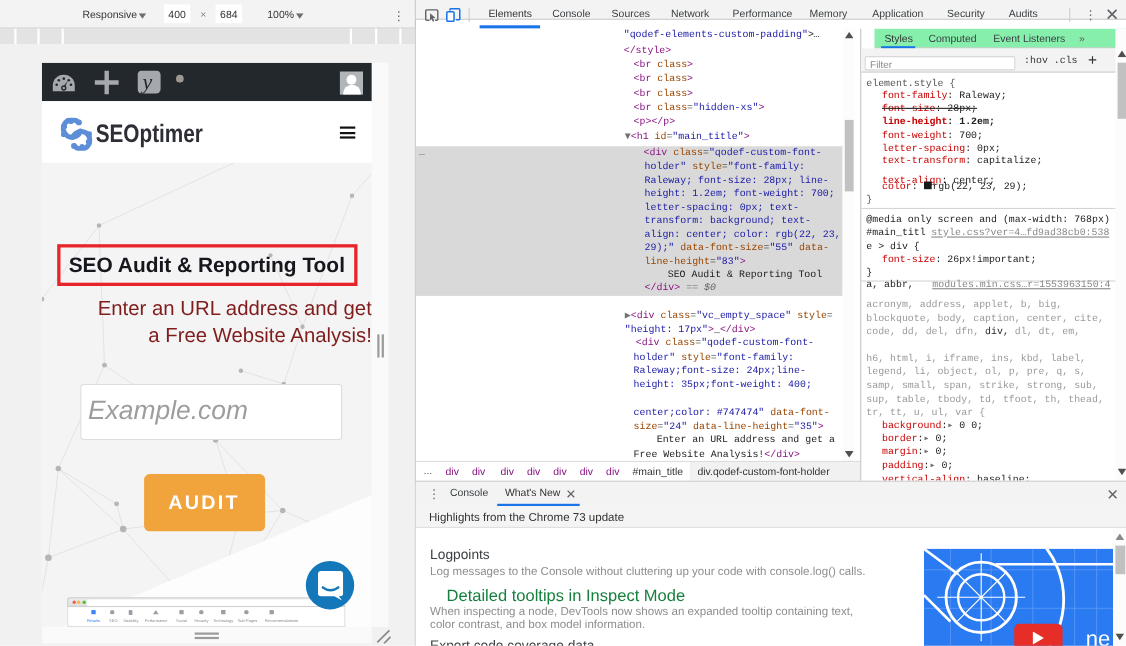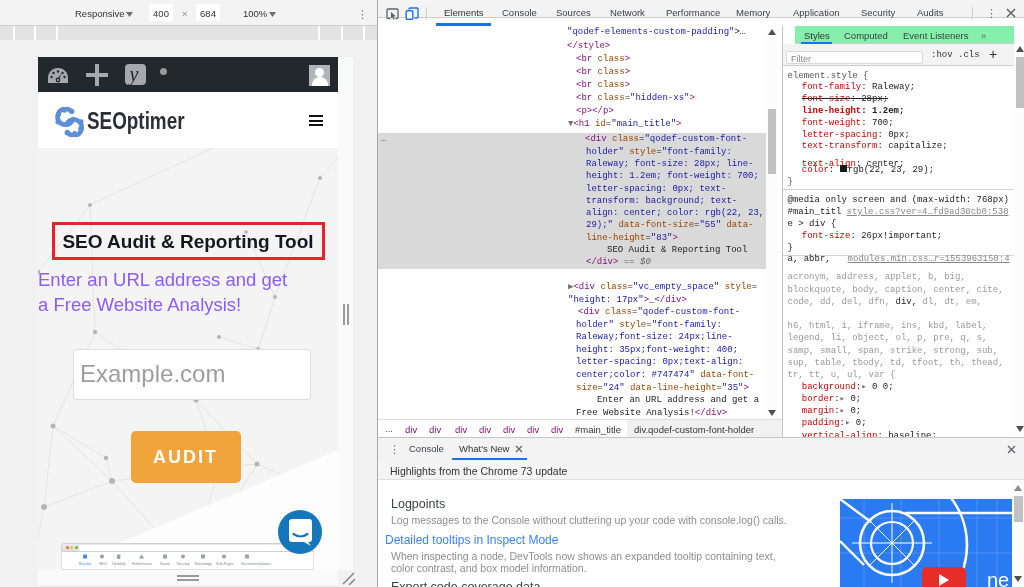--- a/index.html
+++ b/index.html
@@ -145,24 +145,24 @@
             <circle cx="68" cy="310" r="2.2"></circle>
             <circle cx="219" cy="316" r="2.5"></circle>
             <circle cx="154" cy="422" r="3"></circle>
             <circle cx="180" cy="320" r="2.8"></circle>
           </g>
           <polygon points="300,302 300,422 18,422" fill="#fdfdfe"></polygon>
         </svg>
 
         <div class="abs" style="left:14px;top:74px;width:273px;height:38px;border:3px solid #e8242b;"></div>
         <div class="abs" style="left:0;top:83px;width:300px;text-align:center;font-size:19px;font-weight:bold;color:#16171d;">SEO Audit &amp; Reporting Tool</div>
-        <div class="abs" style="left:0;top:119px;width:300px;text-align:left;font-size:18.5px;color:#8b5cf6;line-height:25.2px;">Enter an URL address and get<br>a Free Website Analysis!</div>
+        <div class="abs" style="left:0;top:119px;width:300px;text-align:right;font-size:18.5px;color:#7f1d1d;line-height:25.2px;">Enter an URL address and get<br>a Free Website Analysis!</div>
 
         <div class="abs" style="left:34.5px;top:201px;width:238px;height:51px;background:#fff;border:1px solid #ddd;border-radius:3px;">
-          <span class="abs" style="left:6.5px;top:10px;font-size:24px;color:#9d9d9d;">Example.com</span>
+          <span class="abs" style="left:6.5px;top:10px;font-size:24px;color:#9d9d9d;font-style:italic;">Example.com</span>
         </div>
 
         <div class="abs" style="left:92.5px;top:283px;width:110px;height:52px;background:#f1a33c;border-radius:5px;text-align:center;">
           <span style="font-size:18px;font-weight:bold;color:#fff;letter-spacing:2px;line-height:52px;">AUDIT</span>
         </div>
 
         <div class="abs" style="left:23px;top:395px;width:253px;height:27px;">
           <div class="abs" style="left:0;top:0;width:253px;height:9px;background:linear-gradient(#ececec,#dedede);border-radius:3px 3px 0 0;border:1px solid #d0d0d0;"></div>
           <div class="abs" style="left:4.5px;top:3px;width:3px;height:3px;border-radius:50%;background:#f25c54;"></div>
           <div class="abs" style="left:9px;top:3px;width:3px;height:3px;border-radius:50%;background:#f5b83d;"></div>
@@ -263,21 +263,20 @@
       <div class="eline" style="top:193.4px"><span style="position:absolute;left:208px"><span class="val">29);"</span> <span class="attr">data-font-size</span>=<span class="val">"55"</span> <span class="attr">data-</span></span></div>
       <div class="eline" style="top:205.7px"><span style="position:absolute;left:208px"><span class="attr">line-height</span>=<span class="val">"83"</span><span class="tag">&gt;</span></span></div>
       <div class="eline" style="top:218px"><span style="position:absolute;left:229px">SEO Audit &amp; Reporting Tool</span></div>
       <div class="eline" style="top:230.3px"><span style="position:absolute;left:208px"><span class="tag">&lt;/div&gt;</span> <span style="color:#666;font-style:italic;">== $0</span></span></div>
       <div class="eline" style="top:255.15px"><span style="position:absolute;left:190px"><span class="arrw">▶</span><span class="tag">&lt;div</span> <span class="attr">class</span>=<span class="val">"vc_empty_space"</span> <span class="attr">style</span>=</span></div>
       <div class="eline" style="top:267.7px"><span style="position:absolute;left:190px"><span class="val">"height: 17px"</span><span class="tag">&gt;</span>_<span class="tag">&lt;/div&gt;</span></span></div>
       <div class="eline" style="top:280.25px"><span style="position:absolute;left:200px"><span class="tag">&lt;div</span> <span class="attr">class</span>=<span class="val">"qodef-custom-font-</span></span></div>
       <div class="eline" style="top:292.8px"><span style="position:absolute;left:198px"><span class="val">holder"</span> <span class="attr">style</span>=<span class="val">"font-family:</span></span></div>
       <div class="eline" style="top:305.35px"><span style="position:absolute;left:198px"><span class="val">Raleway;font-size: 24px;line-</span></span></div>
       <div class="eline" style="top:317.9px"><span style="position:absolute;left:198px"><span class="val">height: 35px;font-weight: 400;</span></span></div>
-      <div class="eline" style="top:330.45px"><span style="position:absolute;left:198px"><span class="val">letter-spacing: 0px;text-align:</span></span></div>
       <div class="eline" style="top:343px"><span style="position:absolute;left:198px"><span class="val">center;color: #747474"</span> <span class="attr">data-font-</span></span></div>
       <div class="eline" style="top:355.55px"><span style="position:absolute;left:198px"><span class="attr">size</span>=<span class="val">"24"</span> <span class="attr">data-line-height</span>=<span class="val">"35"</span><span class="tag">&gt;</span></span></div>
       <div class="eline" style="top:380.65px"><span style="position:absolute;left:198px">Free Website Analysis!<span class="tag">&lt;/div&gt;</span></span></div>
       <div class="eline" style="top:368.1px"><span style="position:absolute;left:219px">Enter an URL address and get a</span></div>
 
       <div class="abs" style="left:388px;top:0;width:11px;height:393px;background:#fcfcfc;">
         <svg class="abs" style="left:2px;top:3px" width="8" height="6">
           <path d="M4 0 L8 6 L0 6 Z" fill="#505050"></path>
         </svg>
         <div class="abs" style="left:1.5px;top:83px;width:8px;height:65px;background:#c1c1c1;"></div>
@@ -377,21 +376,21 @@
         </svg>
       </div>
 
       <div class="abs" style="left:0;top:22px;width:646px;height:20px;background:#f4f4f4;border-bottom:1px solid #e0e0e0;">
         <span class="abs" style="left:12px;top:5px;font-size:10.5px;color:#333;">Highlights from the Chrome 73 update</span>
       </div>
 
       <div class="abs" style="left:0;top:42px;width:634px;height:108px;background:#fff;overflow:hidden;">
         <span class="abs" style="left:13px;top:16.5px;font-size:12.5px;color:#3c4043;">Logpoints</span>
         <span class="abs" style="left:13px;top:33.5px;font-size:10.5px;color:#8e8e8e;">Log messages to the Console without cluttering up your code with console.log() calls.</span>
-        <span class="abs" style="left:7px;top:53px;font-size:12px;color:#3b82f6;">Detailed tooltips in Inspect Mode</span>
+        <span class="abs" style="left:28px;top:53px;font-size:15px;color:#15803d;">Detailed tooltips in Inspect Mode</span>
         <span class="abs" style="left:13px;top:69.5px;font-size:10.5px;color:#8e8e8e;line-height:12px;">When inspecting a node, DevTools now shows an expanded tooltip containing text,<br>color contrast, and box model information.</span>
         <span class="abs" style="left:13px;top:100px;font-size:12.5px;color:#3c4043;">Export code coverage data</span>
 
         <div class="abs" style="left:462px;top:19px;width:172px;height:89px;background:#2a7af2;overflow:hidden;">
           <g></g>
           <svg width="172" height="89" viewBox="0 0 172 89">
             <g stroke="#5b97f5" stroke-width="0.8" fill="none">
               <path d="M24 0 V89 M61 0 V89 M99 0 V89 M137 0 V89 M157 0 V89"></path>
               <path d="M0 19 H172 M0 54 H172"></path>
             </g>

